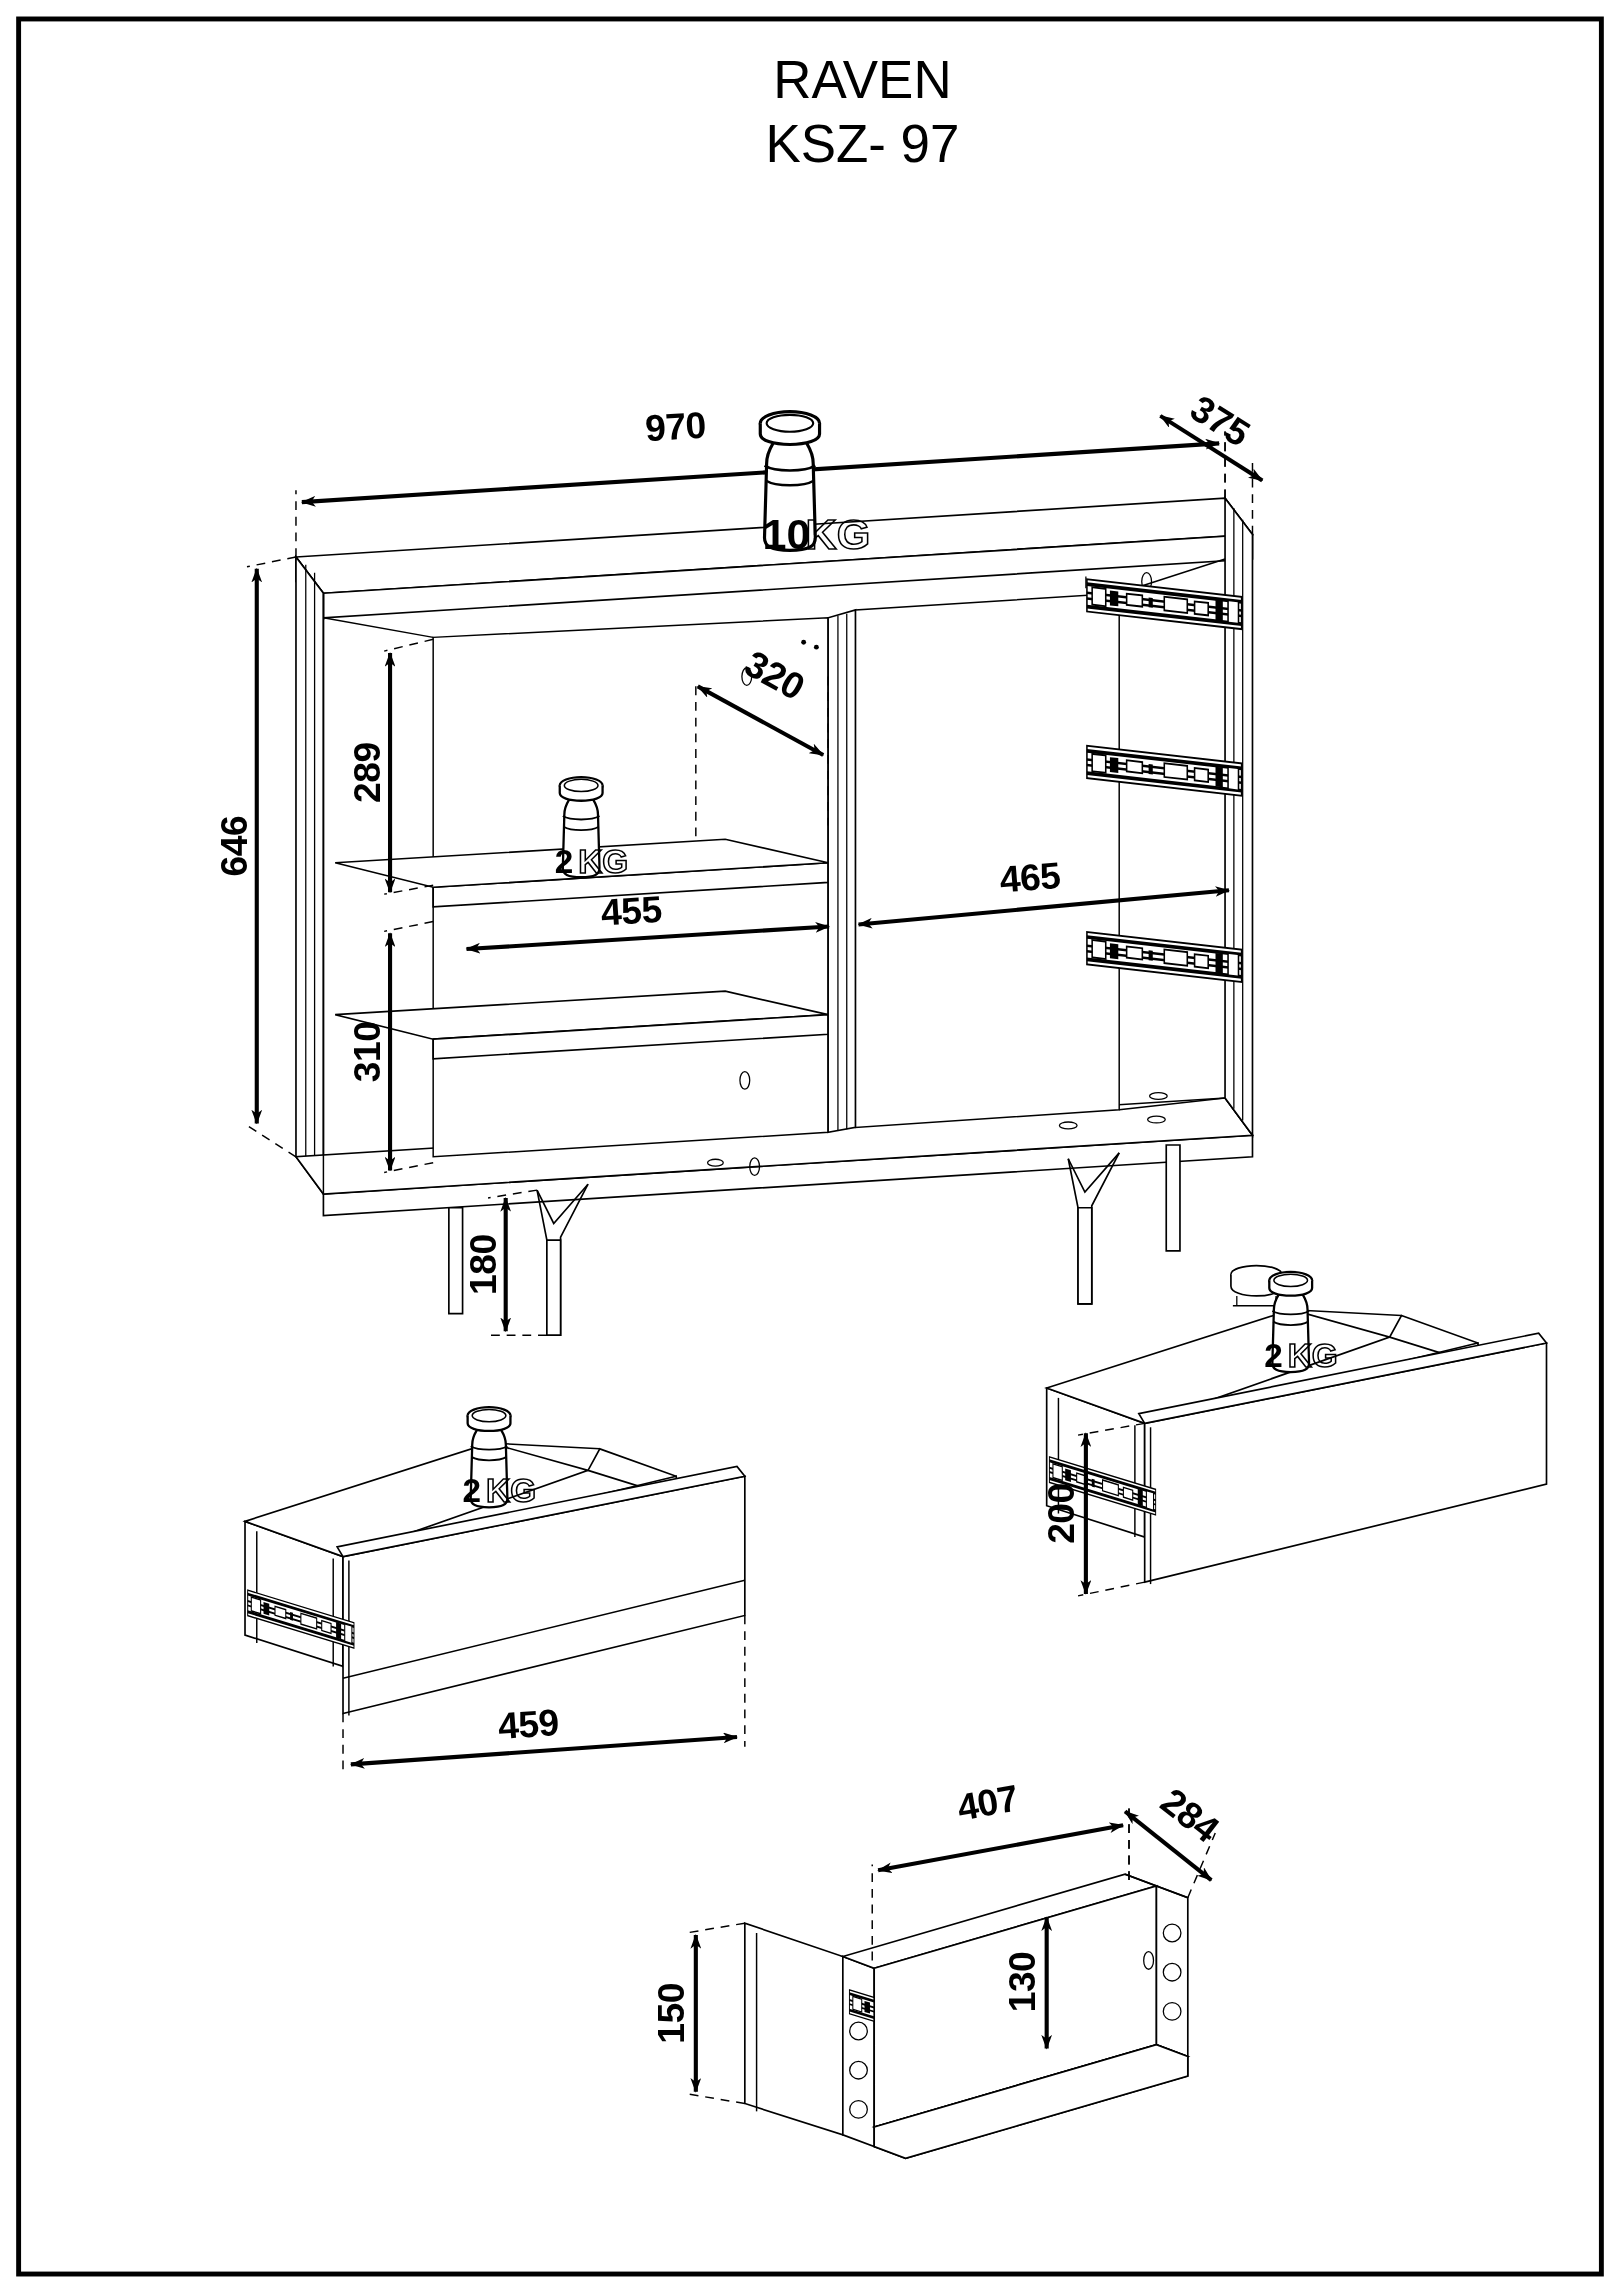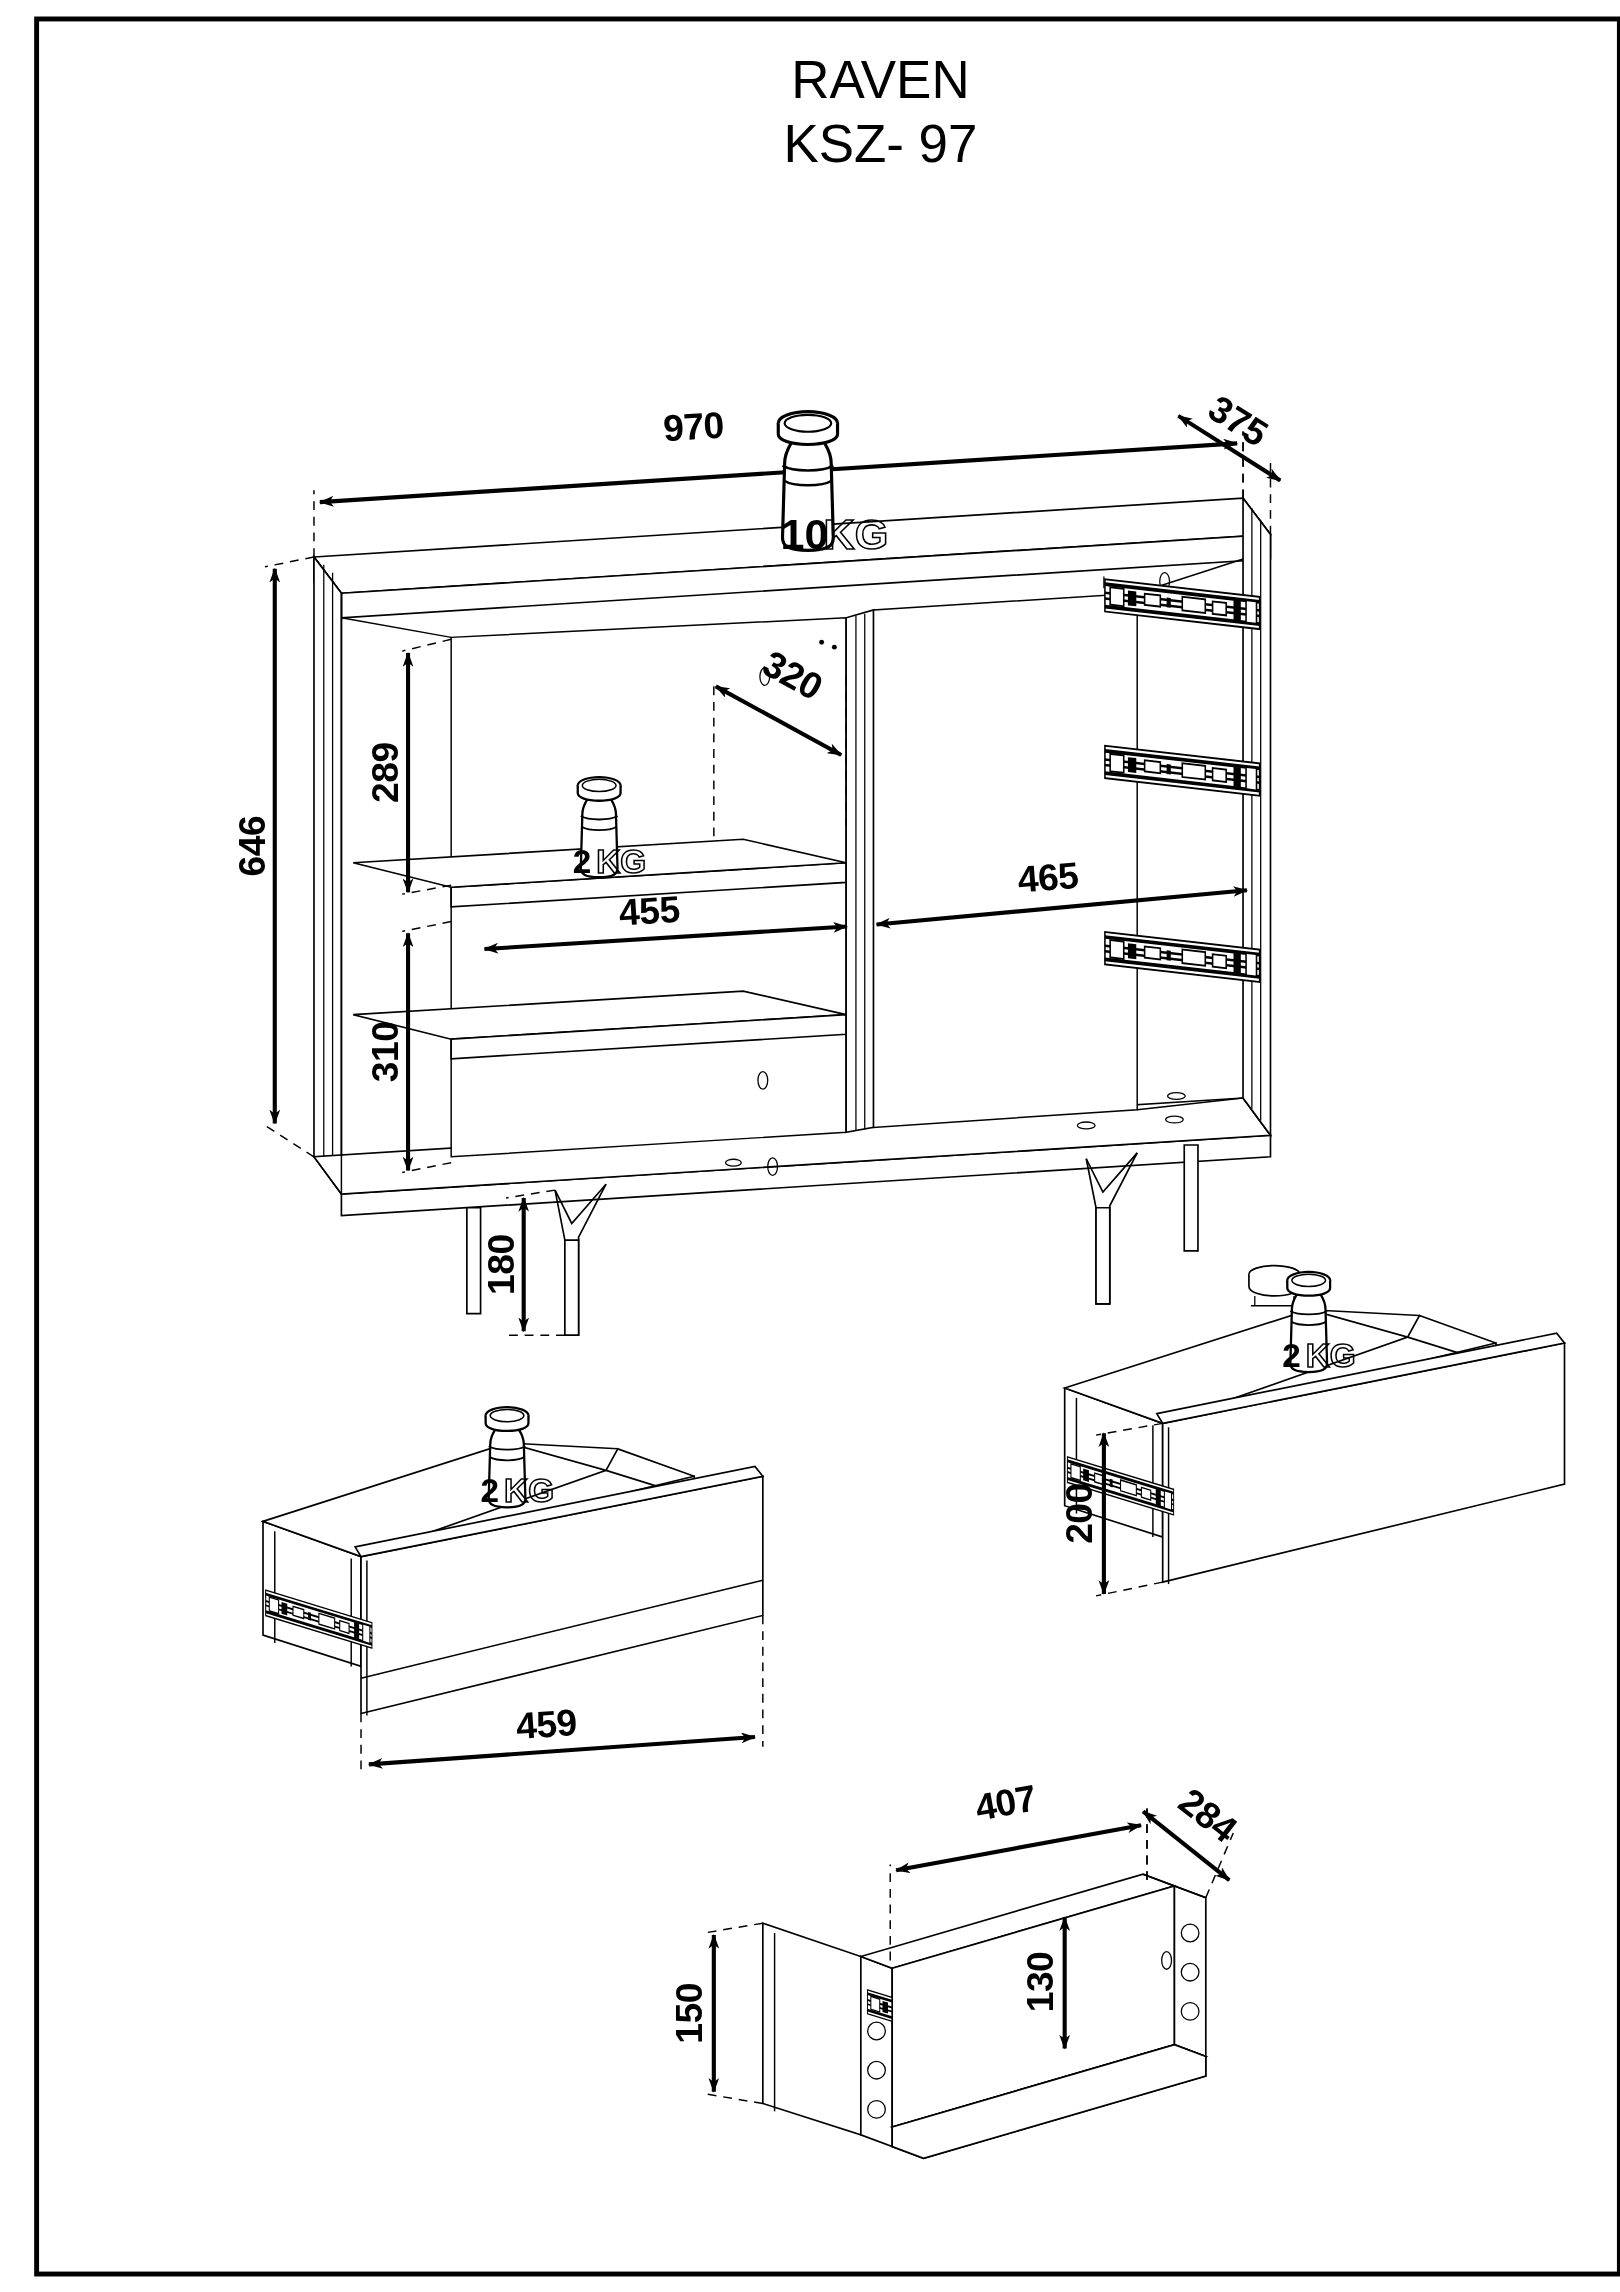--- a/index.html
+++ b/index.html
@@ -10,21 +10,20 @@
   body {
     width: 1620px;
     height: 2293px;
     font-family: "Liberation Sans", sans-serif;
     overflow: hidden;
     position: relative;
   }
   #sheet {
     position: absolute;
     inset: 0;
-    margin-left: 18px;
   }
   svg#drawing {
     display: block;
     width: 1620px;
     height: 2293px;
   }
   .ln      { fill: none; stroke: #000; stroke-width: 1.7; stroke-linejoin: miter; stroke-linecap: butt; }
   .ln-thin { fill: none; stroke: #000; stroke-width: 1.5; }
   .ln-hair { fill: none; stroke: #000; stroke-width: 1.3; }
   .panel   { fill: #ffffff; stroke: #000; stroke-width: 1.7; stroke-linejoin: miter; }

